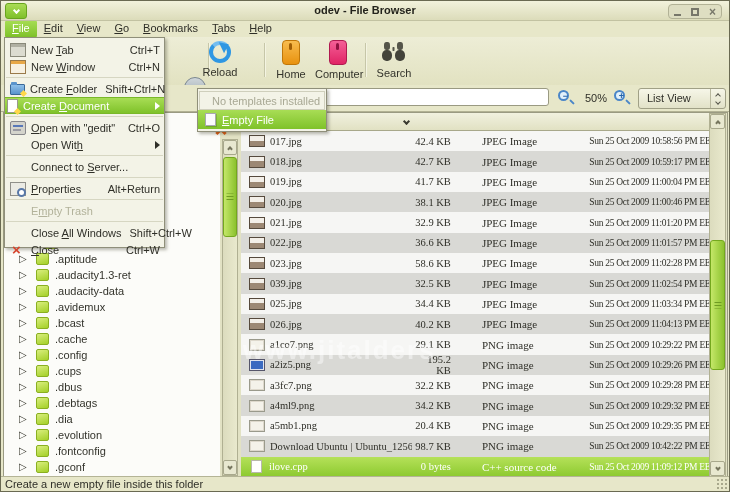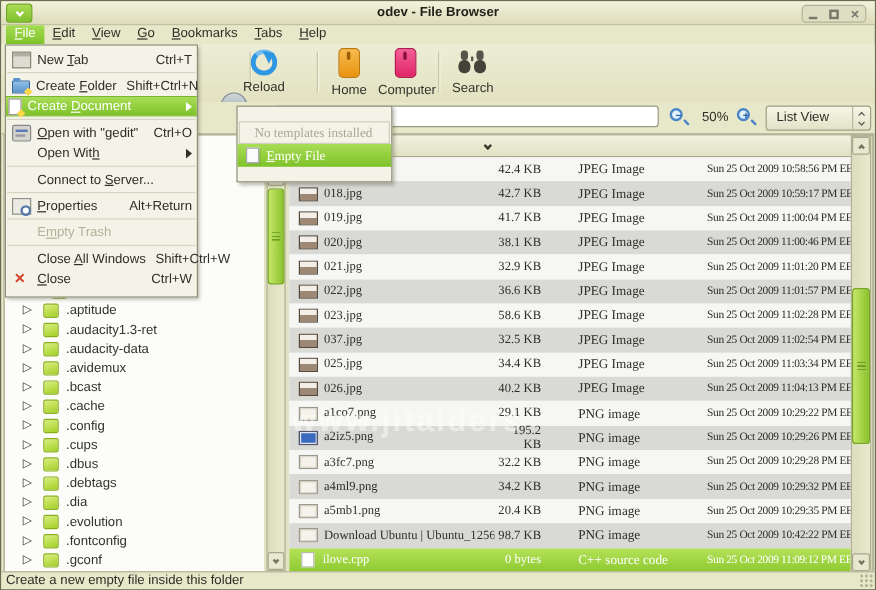--- a/index.html
+++ b/index.html
@@ -139,21 +139,21 @@
   .filemenu{left:3px;top:36px;width:161px;height:211px;padding-top:3px;}
   .m-item{display:flex;align-items:center;height:17px;padding-right:4px;}
   .m-item.hl{background:linear-gradient(180deg,#a8dd55,#7fc22a);color:#fff;border-top:1px solid #79b828;border-bottom:1px solid #79b828;}
   .m-item.dis{color:#b2b29a;}
   .m-ic{flex:none;width:16px;height:14px;margin:0 5px 0 5px;position:relative;}
   .m-lb{flex:1;white-space:nowrap;}
   .m-sc{margin-left:8px;white-space:nowrap;}
   .m-arrow{width:0;height:0;border-left:5px solid currentColor;border-top:4px solid transparent;
      border-bottom:4px solid transparent;margin-left:6px;}
   .m-sep{height:1px;background:#d6d6c2;margin:2px 1px;}
-  .submenu{left:196px;top:87px;width:130px;padding:12px 0;z-index:21;font-family:Liberation Serif, serif;}
+  .submenu{left:196px;top:87px;width:130px;padding:2px 0;z-index:21;}
   .sm-item{display:flex;align-items:center;height:19px;}
   .sm-item.dis{color:#a8a894;border:1px solid #cfcfbc;margin:0 1px;padding-left:12px;}
   .sm-item.hl{background:linear-gradient(180deg,#a8dd55,#7fc22a);color:#fff;}
   
   .new-tab-icon{border:1px solid #8a8a7a;background:#dcdcd0;}
   .new-tab-icon::before{content:"";position:absolute;left:0;top:0;right:0;height:3px;background:#b0b0a2;}
   .new-window-icon{border:1px solid #9a7a4a;background:#f7f1e2;}
   .new-window-icon::before{content:"";position:absolute;left:0;top:0;right:0;height:3px;background:#e8a848;}
   .create-folder-icon{width:15px;height:11px;margin-top:2px;border:1px solid #3a6898;border-radius:1px;
      background:linear-gradient(180deg,#8ec0ea,#5a94cc);}
@@ -394,21 +394,21 @@
             <span class="f-ic jpeg-thumbnail-icon"></span>
             <span class="f-lb">023.jpg</span>
           </div>
           <div class="c-size">58.6 KB</div>
           <div class="c-type">JPEG Image</div>
           <div class="c-date">Sun 25 Oct 2009 11:02:28 PM EET</div>
         </div>
         <div class="row alt">
           <div class="c-name">
             <span class="f-ic jpeg-thumbnail-icon"></span>
-            <span class="f-lb">037.jpg</span>
+            <span class="f-lb">039.jpg</span>
           </div>
           <div class="c-size">32.5 KB</div>
           <div class="c-type">JPEG Image</div>
           <div class="c-date">Sun 25 Oct 2009 11:02:54 PM EET</div>
         </div>
         <div class="row">
           <div class="c-name">
             <span class="f-ic jpeg-thumbnail-icon"></span>
             <span class="f-lb">025.jpg</span>
           </div>
@@ -507,20 +507,25 @@
   <div class="statusbar">
     <span>Create a new empty file inside this folder</span>
     <span class="grip"></span>
   </div>
 
   <div class="menu filemenu" id="filemenu">
       <div class="m-item">
         <span class="m-ic new-tab-icon"></span>
         <span class="m-lb">New <u>T</u>ab</span>
         <span class="m-sc">Ctrl+T</span>
+      </div>
+      <div class="m-item">
+        <span class="m-ic new-window-icon"></span>
+        <span class="m-lb">New <u>W</u>indow</span>
+        <span class="m-sc">Ctrl+N</span>
       </div>
       <div class="m-sep"></div>
       <div class="m-item">
         <span class="m-ic create-folder-icon"></span>
         <span class="m-lb">Create <u>F</u>older</span>
         <span class="m-sc">Shift+Ctrl+N</span>
       </div>
       <div class="m-item hl">
         <span class="m-ic create-document-icon"></span>
         <span class="m-lb">Create <u>D</u>ocument</span>

